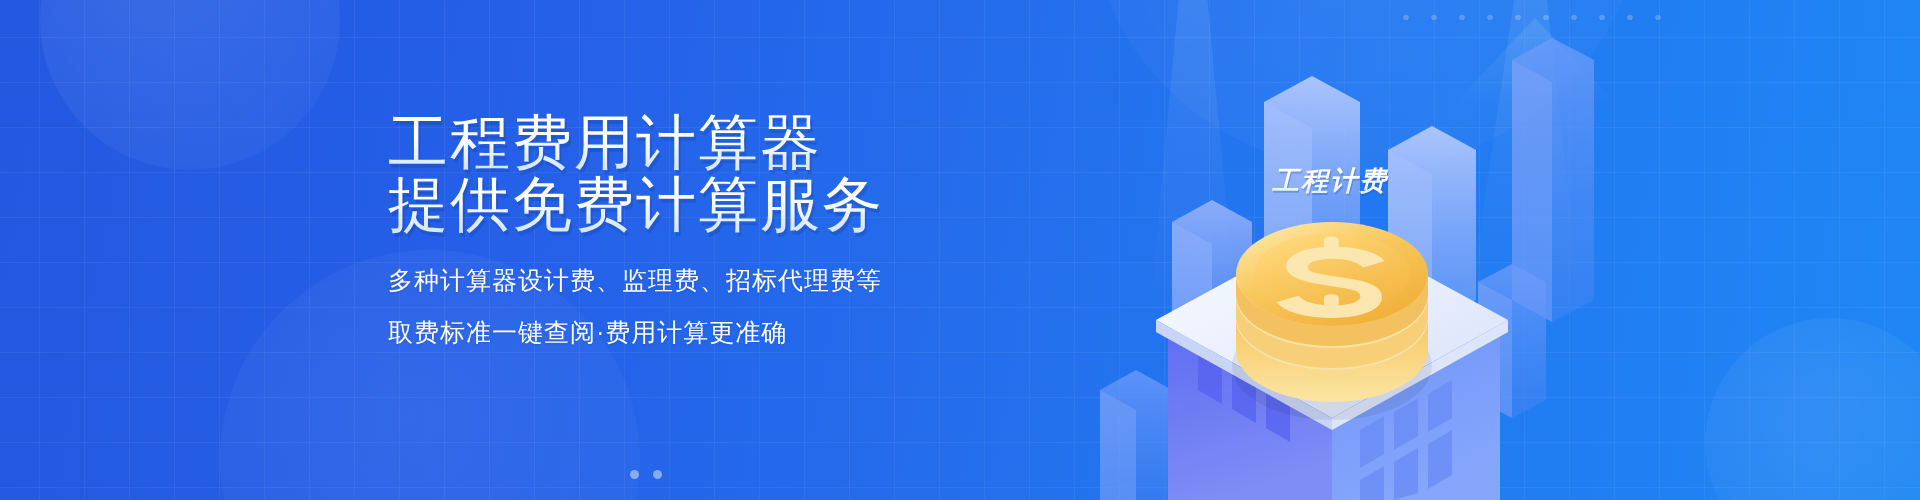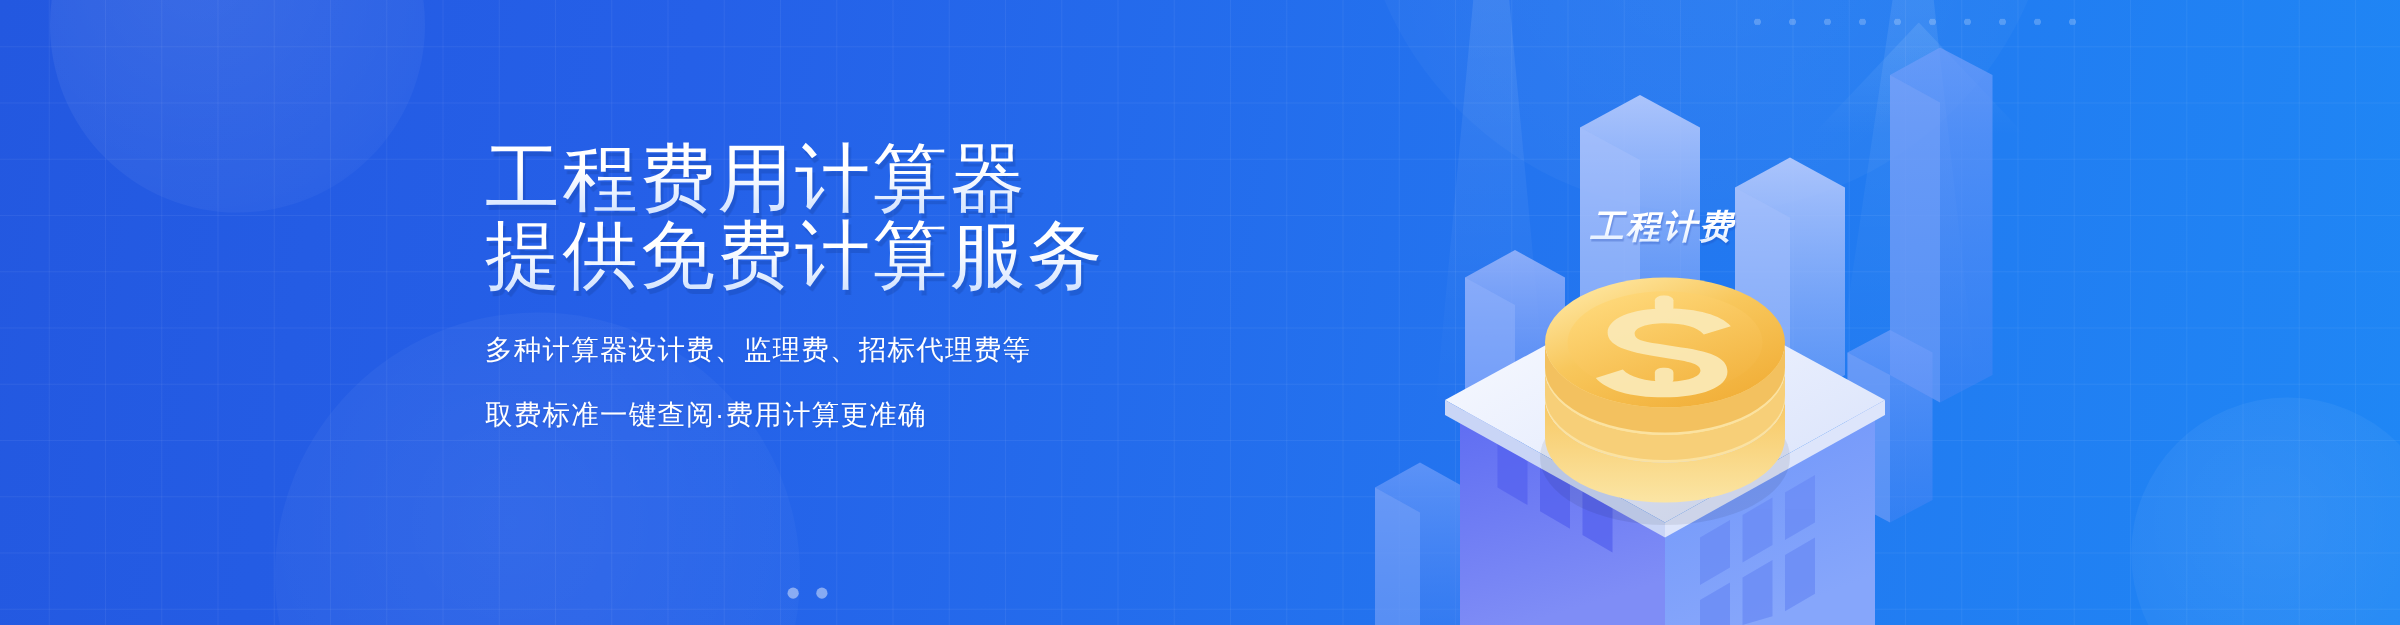--- a/index.html
+++ b/index.html
@@ -67,21 +67,21 @@
     font-size:60px;line-height:62px;font-weight:normal;letter-spacing:2px;
     background:linear-gradient(to bottom,#ffffff 38%,#cfe1ff 100%);
     -webkit-background-clip:text;background-clip:text;
     color:transparent;-webkit-text-fill-color:transparent;
     filter:drop-shadow(2px 4px 0 rgba(20,62,160,.30));
     white-space:nowrap;margin:0;
   }
   .headline + .headline{margin-top:0px;}
   .sub{
     margin-top:24px;
-    font-size:22px;line-height:40px;color:#ffffff;letter-spacing:1px;
+    font-size:25px;line-height:40px;color:#ffffff;letter-spacing:1px;
     white-space:nowrap;font-weight:normal;
     text-shadow:0 1px 2px rgba(16,52,140,.18);
   }
 
   
   .art{position:absolute;left:1060px;top:0;width:560px;height:500px;}
 
   .label{
     position:absolute;left:212px;top:163px;
     font-size:27px;font-weight:bold;font-style:italic;letter-spacing:2px;

